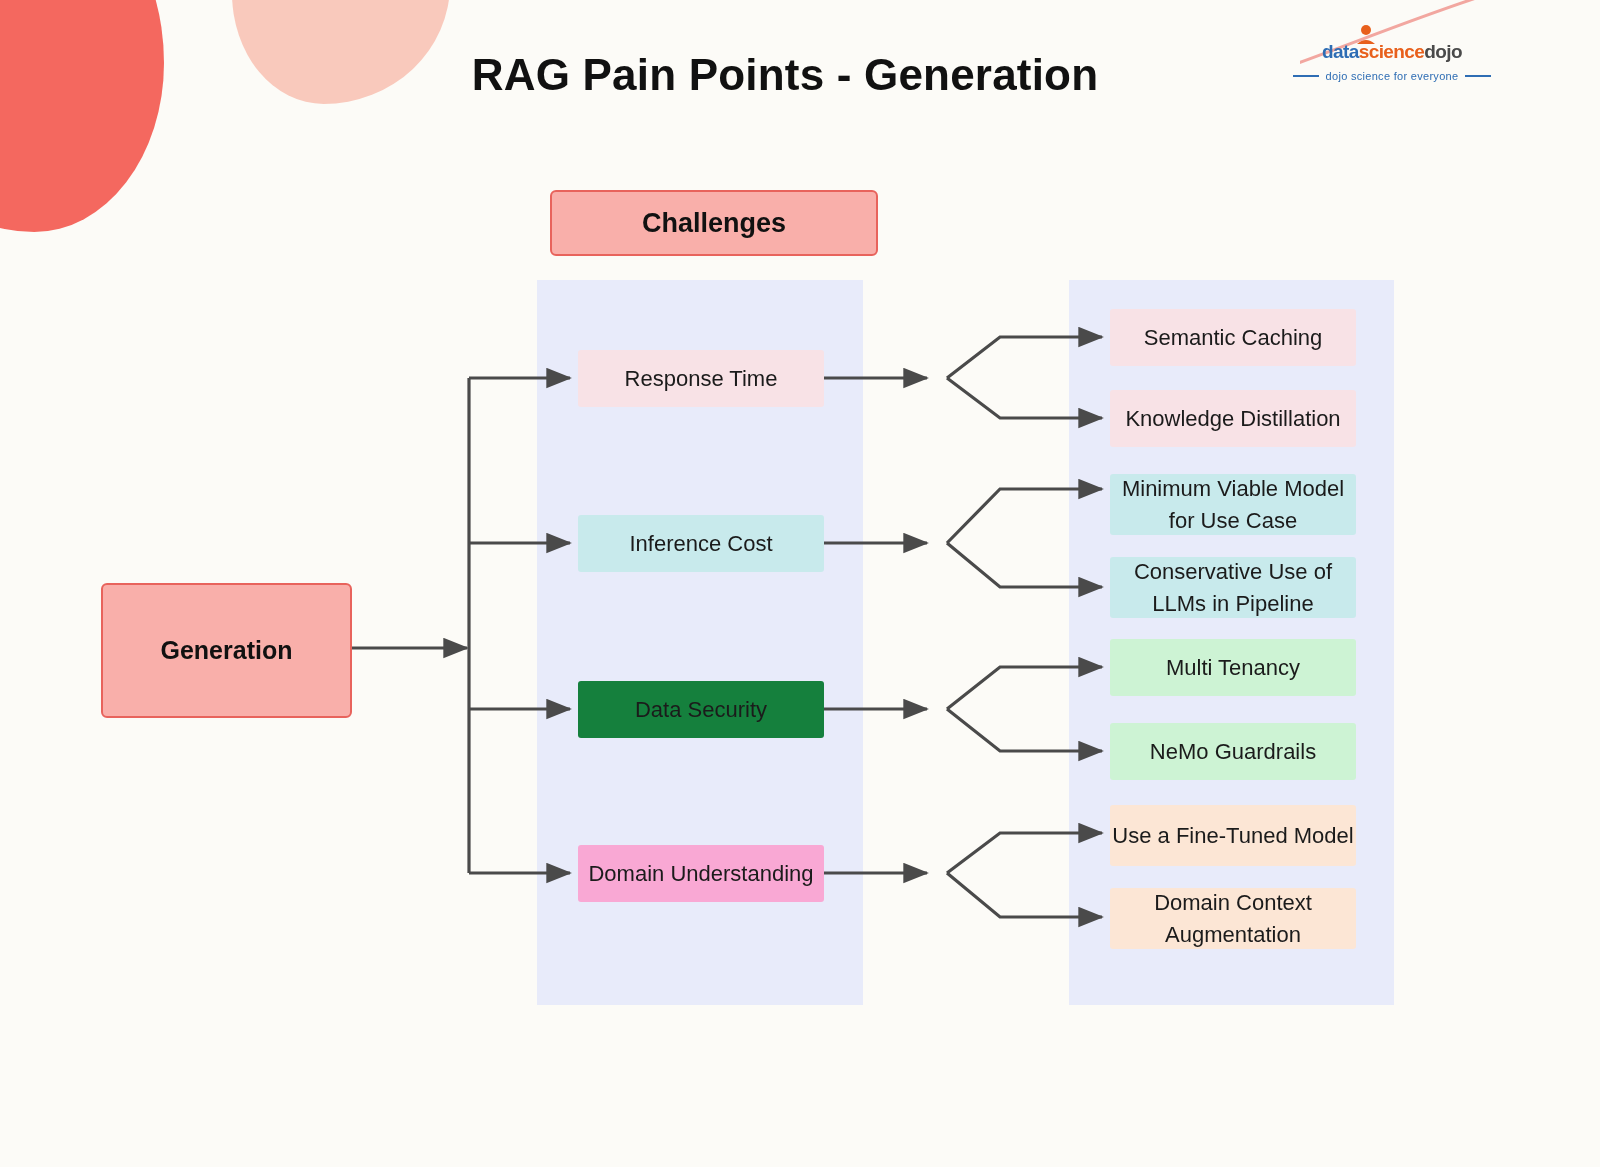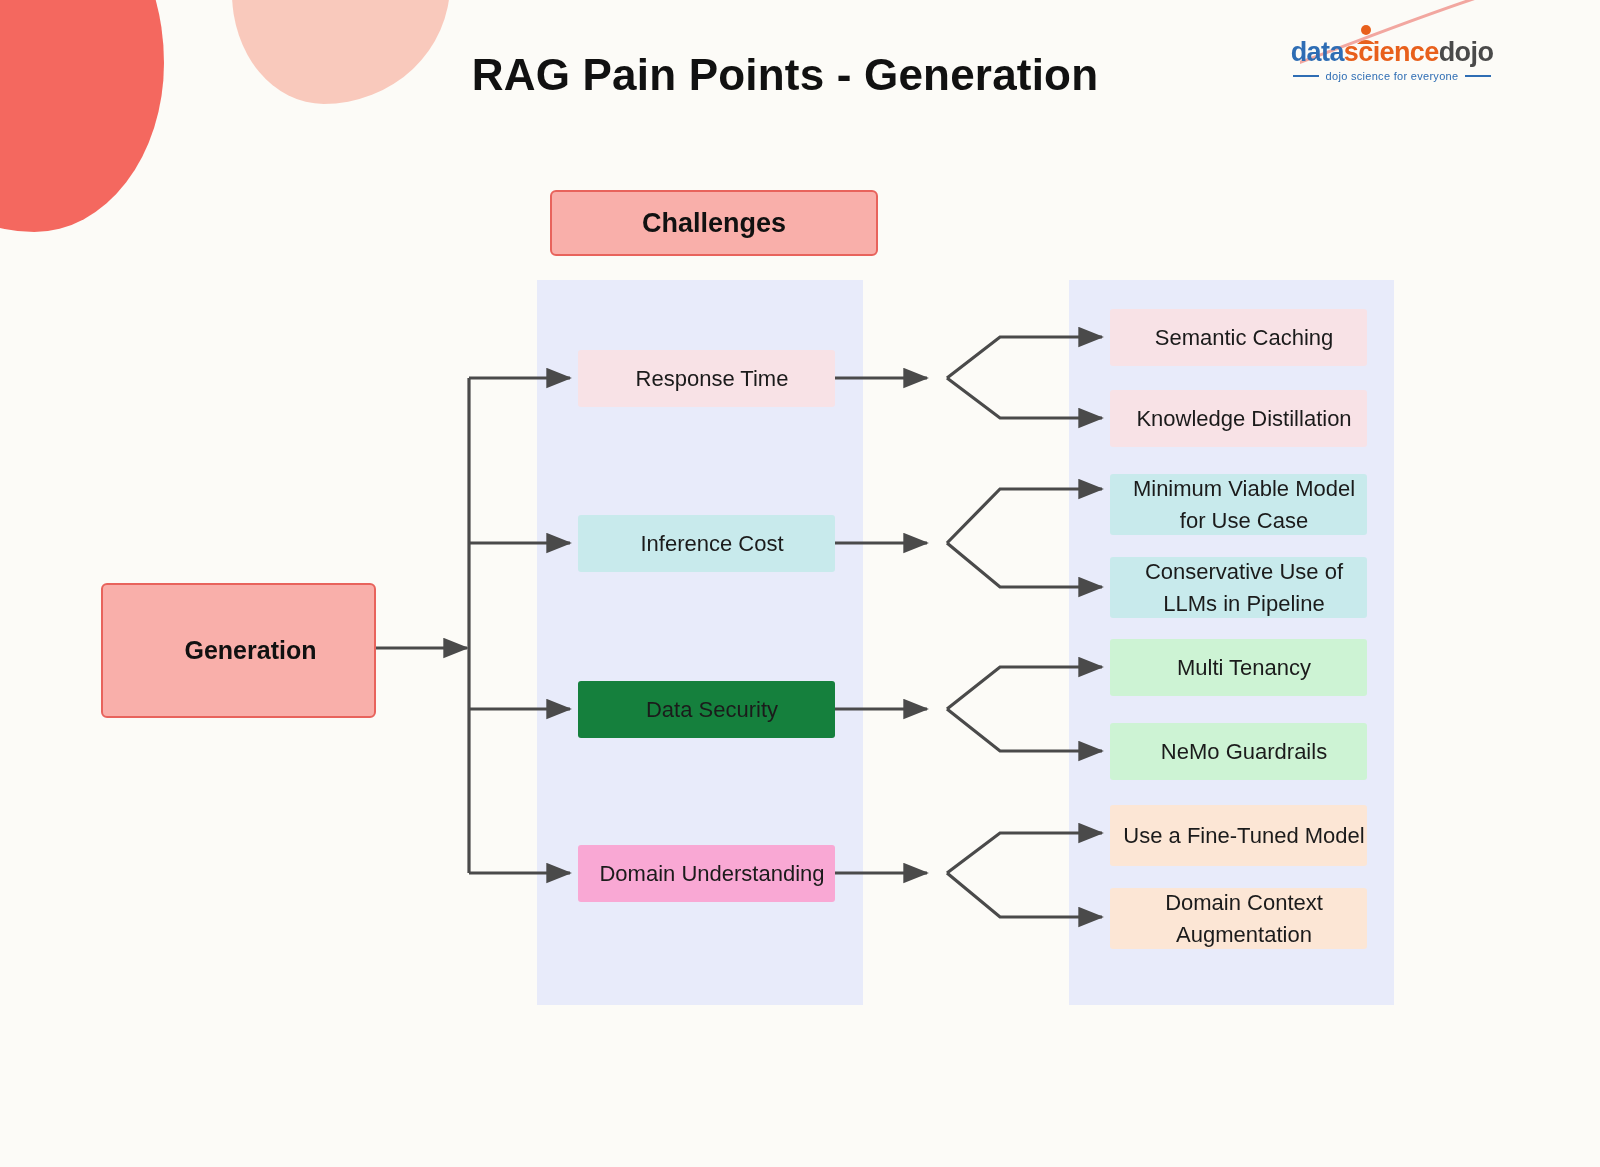--- a/index.html
+++ b/index.html
@@ -48,21 +48,21 @@
   
   .logo {
     position: absolute;
     left: 1272px;
     top: 36px;
     width: 240px;
     height: 56px;
     text-align: center;
   }
   .logo-word {
-    font-size: 27px;
+    font-size: 19px;
     font-weight: bold;
     letter-spacing: -0.6px;
     line-height: 32px;
     white-space: nowrap;
     position: relative;
   }
   .logo-data   { color: #2E6DB4; }
   .logo-sci    { color: #E8601C; }
   .logo-dojo   { color: #4A4A4A; }
   .logo-figure {
@@ -137,36 +137,34 @@
     height: 131px;
     background: #F9AFAA;
     border: 2px solid #E8635C;
     border-radius: 6px;
     display: flex;
     align-items: center;
     justify-content: center;
     font-size: 25px;
     font-weight: bold;
     color: #111111;
-    padding-left: 24px;
   }
 
   
   .node {
     position: absolute;
     border-radius: 3px;
     display: flex;
     align-items: center;
     justify-content: center;
     text-align: center;
     font-size: 22px;
     color: #1b1b1b;
     line-height: 1.45;
     white-space: nowrap;
-    padding-left: 11px;
   }
   .node.wrap { white-space: normal; }
 
   
   .ch-response  { left: 578px; top: 350px; width: 246px; height: 57px; background: #F8E2E6; }
   .ch-inference { left: 578px; top: 515px; width: 246px; height: 57px; background: #C8EAEC; }
   .ch-security  { left: 578px; top: 681px; width: 246px; height: 57px; background: #15803d; }
   .ch-domain    { left: 578px; top: 845px; width: 246px; height: 57px; background: #f9a8d4; }
 
   

